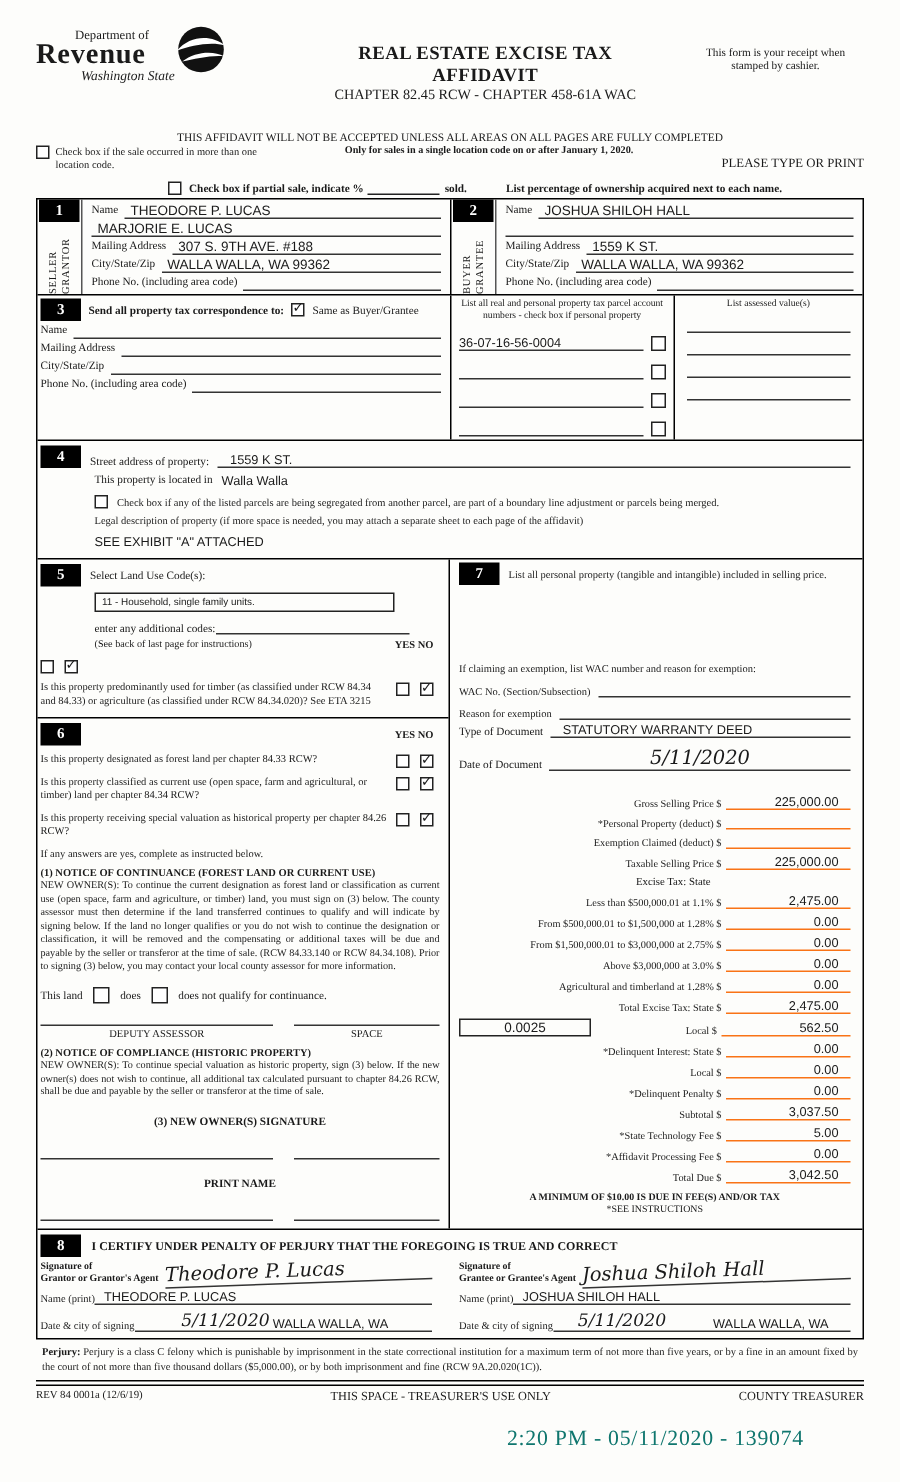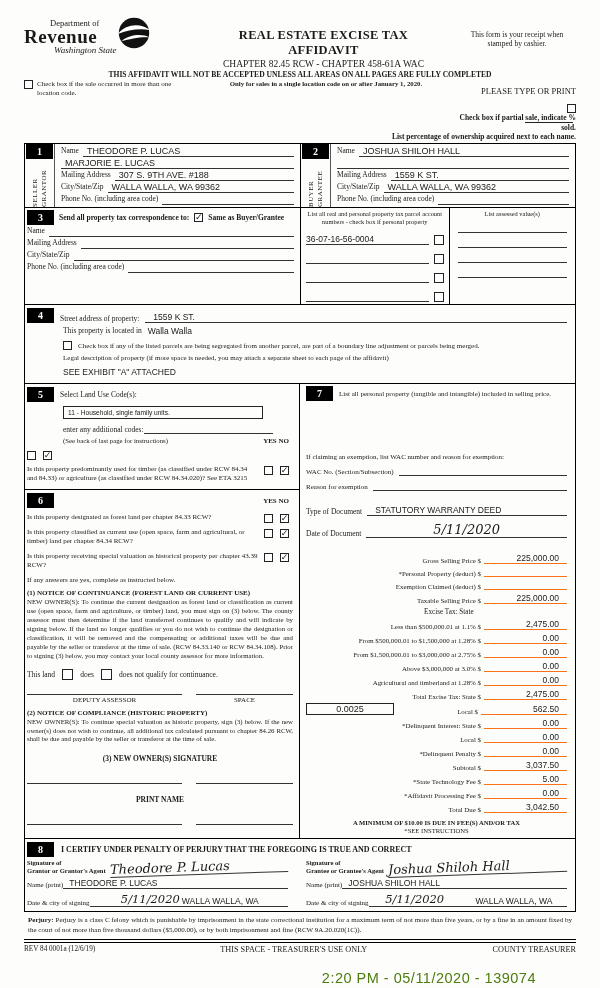--- a/index.html
+++ b/index.html
@@ -16,26 +16,26 @@
   .hdr-top { display:flex; align-items:flex-start;gap:16px; }
   .logo-block { width:165px; position:relative; }
   .logo-dept { font-size:8.5px; margin-left:26px; }
   .logo-rev { font-size:19px; font-weight:bold; letter-spacing:.5px; line-height:.9;}
   .logo-sub { font-size:9px; font-style:italic; margin-left:30px; }
   .logo-swirl { position:absolute; left:92px; top:-2px; }
   .hdr-center { flex:1; text-align:center; padding-top:10px;}
   .hdr-title { font-size:12.5px; font-weight:bold; letter-spacing:.3px;}
   .hdr-sub { font-size:9.5px; margin-top:1px;}
   .hdr-right { width:118px; font-size:7.5px; text-align:center; padding-top:12px; line-height:1.25;}
-  .hdr-warn { text-align:center; font-weight:bold; font-size:7.6px; margin-top:1px;}
+  .hdr-warn { text-align:center; font-weight:normal; font-size:7.6px; margin-top:18px;}
   .hdr-row2 { display:flex; margin-top:1px; }
   .loc-check { width:170px; font-size:7px; display:flex; gap:4px; line-height:1.3;}
   .only-note { flex:1; text-align:center; font-size:6.8px; font-weight:bold;}
   .type-note { width:118px; font-size:8.5px; text-align:right; padding-top:6px;}
-  .partial-row { display:flex; font-size:7.5px; font-weight:bold; margin:6px 0 2px 88px; align-items:flex-end;flex-direction:column;}
+  .partial-row { display:flex; font-size:7.5px; font-weight:bold; margin:6px 0 2px 88px; align-items:flex-end;}
   .partial-pct { display:inline-block; width:48px; border-bottom:1px solid #222; margin:0 3px;}
   .own-note { margin-left:26px; }
 
   
   .cb { display:inline-flex; width:9px; height:9px; border:1px solid #222; background:#fff;
         align-items:center; justify-content:center; font-size:9px; line-height:1; flex:none;
         font-family:"DejaVu Sans", sans-serif;}
   .badge { background:#000; color:#fff; width:27px; height:15px; display:flex; align-items:center;
            justify-content:center; font-weight:bold; font-size:10px; flex:none;}
   .fill { flex:1; border-bottom:1px solid #333; min-height:11px; }
@@ -119,22 +119,22 @@
             transform:rotate(-2deg); white-space:nowrap; }
   .s8row { display:flex; align-items:flex-end; margin-top:3px; font-size:7px;}
   .s8row .val { font-size:8.5px; padding-left:6px;}
   .handdate { font-size:11.5px; padding:0 2px; }
 
   .perjury { font-size:7px; text-align:justify; margin-top:4px; line-height:1.35; padding:0 4px;}
   .revline { display:flex; border-top:4px double #000; margin-top:4px; padding-top:2px;
              align-items:flex-start; font-size:7.2px;gap:24px;}
   .rev-c { flex:1; text-align:center; font-size:8.2px;}
   .rev-r { font-size:8.2px; }
-  .stamp { text-align:right; margin:16px 40px 0 0; font-size:14.5px; color:#4d7c0f;
-           font-family:Liberation Sans, sans-serif; letter-spacing:.5px;}
+  .stamp { text-align:right; margin:16px 40px 0 0; font-size:14.5px; color:#0f766e;
+           font-family:Liberation Serif, serif; letter-spacing:.5px;}
 </style>
 </head>
 <body>
 
 <div class="page">
 
   <div class="hdr-top">
     <div class="logo-block">
       <div class="logo-dept">Department of</div>
       <div class="logo-rev">Revenue</div>
@@ -234,21 +234,21 @@
         </div>
       </div>
     </div>
 
     <div class="sec3">
       <div class="s3-left">
         <div class="s3-head">
           <span class="badge">3</span>
           <span>Send all property tax correspondence to:</span>
           <span class="cb">✓</span>
-          <span style="font-weight:bold">Same as Buyer/Grantee</span>
+          <span style="font-weight:normal">Same as Buyer/Grantee</span>
         </div>
         <div class="frow">
             <span class="lab">Name</span>
           <span class="fill"></span>
           </div>
         <div class="frow">
             <span class="lab">Mailing Address</span>
           <span class="fill"></span>
           </div>
         <div class="frow">
@@ -351,21 +351,21 @@
             </span>
           </div>
           <div class="qrow">
             <span class="qtext">Is this property classified as current use (open space, farm and agricultural, or timber) land per chapter 84.34 RCW?</span>
             <span class="qboxes">
               <span class="cb"></span>
               <span class="cb">✓</span>
             </span>
           </div>
           <div class="qrow">
-            <span class="qtext">Is this property receiving special valuation as historical property per chapter 43.39 RCW?</span>
+            <span class="qtext">Is this property receiving special valuation as historical property per chapter 84.26 RCW?</span>
             <span class="qboxes">
               <span class="cb"></span>
               <span class="cb">✓</span>
             </span>
           </div>
           <div style="font-size:7px;margin-top:6px">If any answers are yes, complete as instructed below.</div>
           <div class="notice-t">(1) NOTICE OF CONTINUANCE (FOREST LAND OR CURRENT USE)</div>
           <div class="notice-b">NEW OWNER(S): To continue the current designation as forest land or classification as current use (open space, farm and agriculture, or timber) land, you must sign on (3) below. The county assessor must then determine if the land transferred continues to qualify and will indicate by signing below. If the land no longer qualifies or you do not wish to continue the designation or classification, it will be removed and the compensating or additional taxes will be due and payable by the seller or transferor at the time of sale. (RCW 84.33.140 or RCW 84.34.108). Prior to signing (3) below, you may contact your local county assessor for more information.</div>
           <div class="thisland">
             <span>This land</span>
@@ -401,21 +401,21 @@
         <div class="s7gap"></div>
         <div class="s7note">If claiming an exemption, list WAC number and reason for exemption:</div>
         <div class="wacrow">
             <span style="white-space:nowrap;margin-right:5px">WAC No. (Section/Subsection)</span>
           <span class="fill"></span>
           </div>
         <div class="wacrow">
             <span style="white-space:nowrap;margin-right:5px">Reason for exemption</span>
           <span class="fill"></span>
           </div>
-        <div class="docrow" style="margin-top:14px">
+        <div class="docrow" style="margin-top:1px">
           <span style="white-space:nowrap;margin-right:5px">Type of Document</span>
           <span class="fill sans" style="font-size:8.5px;padding-left:8px">STATUTORY WARRANTY DEED</span>
         </div>
         <div class="docrow">
           <span style="white-space:nowrap;margin-right:5px">Date of Document</span>
           <span class="fill hand" style="font-size:13px;text-align:center">5/11/2020</span>
         </div>
 
         <div style="height:12px"></div>
         <div class="taxrow">

